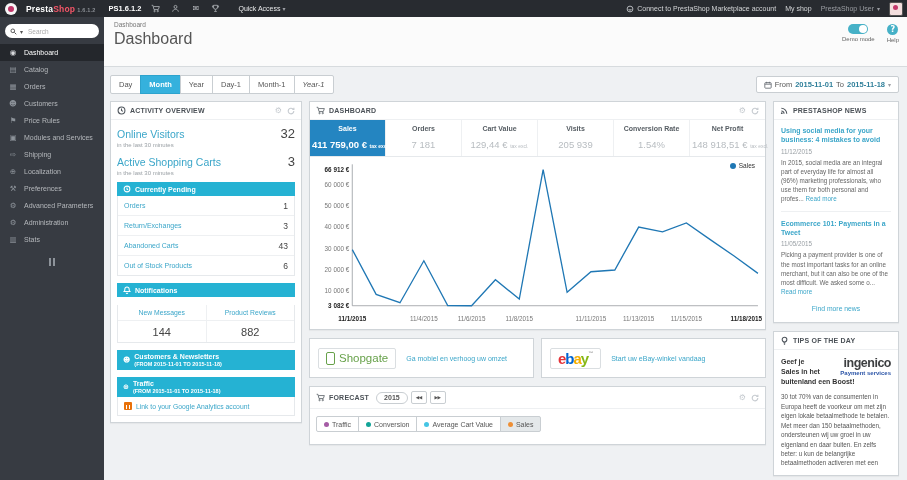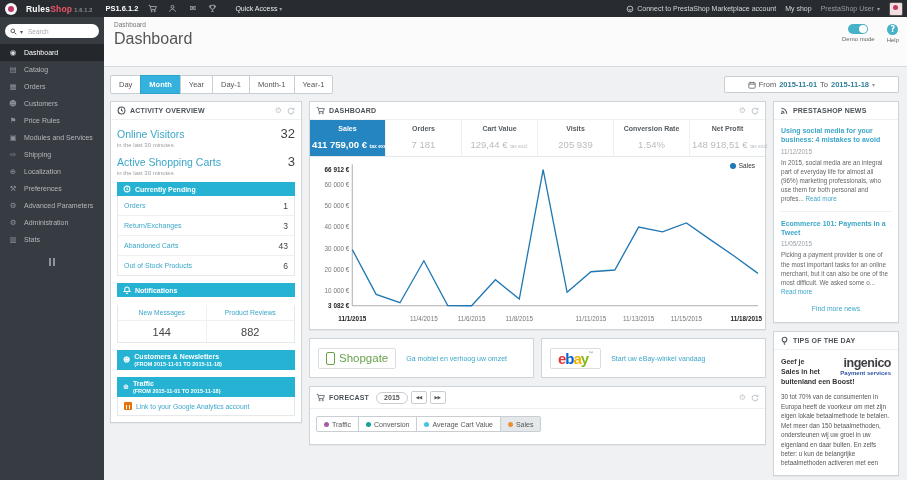--- a/index.html
+++ b/index.html
@@ -53,23 +53,23 @@
   .head-action .lbl{font-size:6px;color:#666;}
   .toggle-pill{width:20px;height:10px;border-radius:6px;background:#46b1c7;position:relative;}
   .toggle-pill i{position:absolute;right:1px;top:1px;width:8px;height:8px;border-radius:50%;background:#fff;}
   .help-circle{width:11px;height:11px;border-radius:50%;background:#46b1c7;color:#fff;font-size:8px;font-weight:bold;display:flex;align-items:center;justify-content:center;}
 
   
   .toolbar{display:flex;justify-content:space-between;align-items:center;margin:8px 8px 7px 6px;}
   .btn-group{display:inline-flex;}
   .range-btn{background:#fff;border:1px solid #c9ced2;color:#555;font-size:7.5px;padding:4px 8px;margin-left:-1px;cursor:pointer;font-family:inherit;}
   .range-btn:first-child{border-radius:2px 0 0 2px;margin-left:0;}
-  .range-btn:last-child{border-radius:0 2px 2px 0;}
+  .range-btn:last-child{border-radius:0 2px 2px 0;font-style:italic;}
   .range-btn.active{background:#35b1dd;border-color:#2da3cd;color:#fff;font-weight:bold;}
-  .date-btn{background:#fff;border:1px solid #c9ced2;border-radius:2px;font-size:7.5px;color:#555;padding:3px 23px;display:flex;align-items:center;gap:3px;cursor:pointer;}
+  .date-btn{background:#fff;border:1px solid #c9ced2;border-radius:2px;font-size:7.5px;color:#555;padding:3px 7px;display:flex;align-items:center;gap:3px;cursor:pointer;}
   .date-btn svg{width:8px;height:8px;stroke:#6b7177;fill:none;stroke-width:1.1;}
   .date-btn b{color:#31809b;}
 
   
   .cols{display:flex;gap:7px;margin:0 8px 0 6px;align-items:flex-start;}
   .col-l{width:192px;flex:none;}
   .col-m{flex:1;min-width:0;}
   .col-r{width:126px;flex:none;}
 
   .panel{background:#fff;border:1px solid #cfd4d8;box-shadow:0 1px 1px rgba(0,0,0,.04);}
@@ -172,21 +172,21 @@
 </head>
 <body>
 
 <div class="app">
 
   <div class="topbar">
     <div class="tb-left">
       <span class="logo-circle">
           <i></i>
         </span>
-      <span class="brand"><span>Rules</span><span class="shop">Shop</span><span class="brand-ver">1.6.1.2</span></span>
+      <span class="brand"><span>Presta</span><span class="shop">Shop</span><span class="brand-ver">1.6.1.2</span></span>
       <span class="ps-ver">PS1.6.1.2</span>
       <span class="tb-ico">
           <svg viewBox="0 0 14 14">
             <path d="M1 2h2l1.6 6.5h6.8L13 4H4"></path>
             <circle cx="5.5" cy="11" r="1.1"></circle>
             <circle cx="10.5" cy="11" r="1.1"></circle>
           </svg>
         </span>
       <span class="tb-ico">
           <svg viewBox="0 0 14 14">

